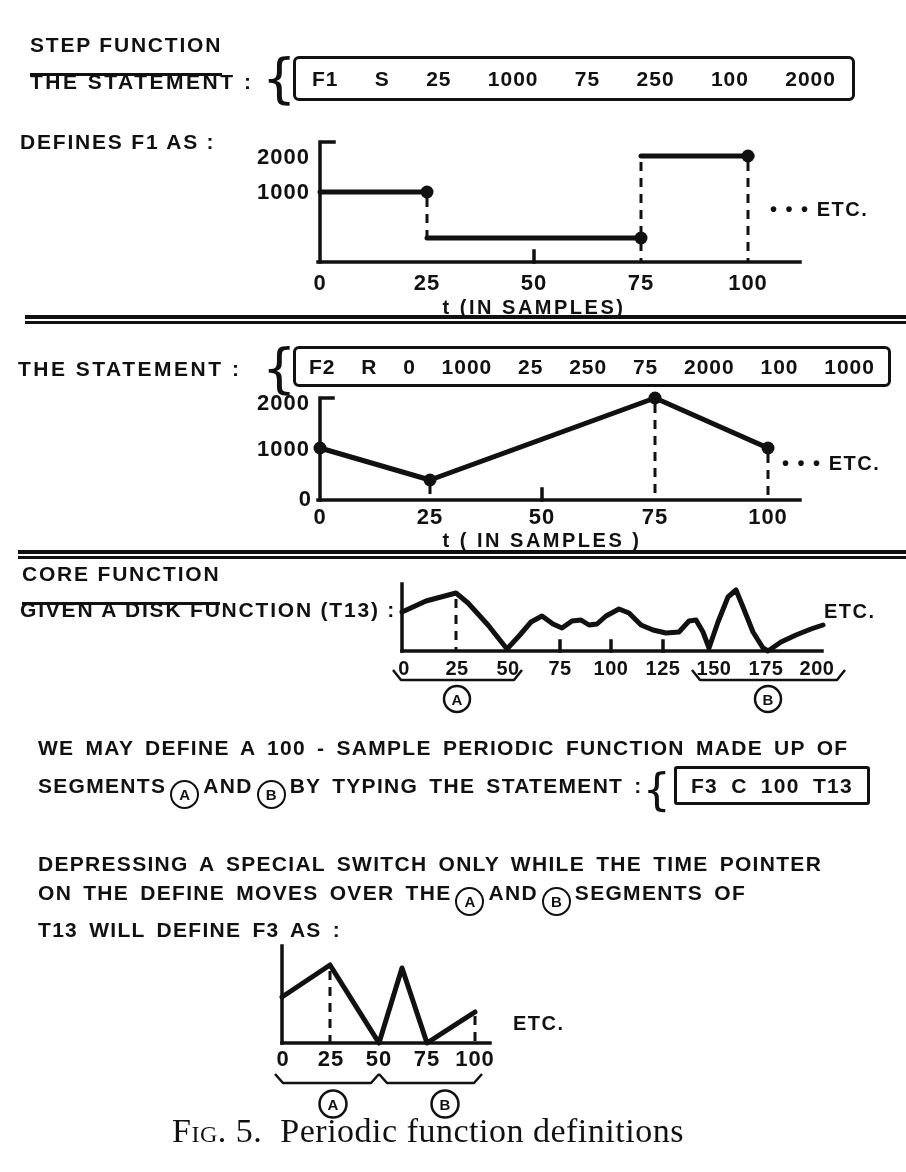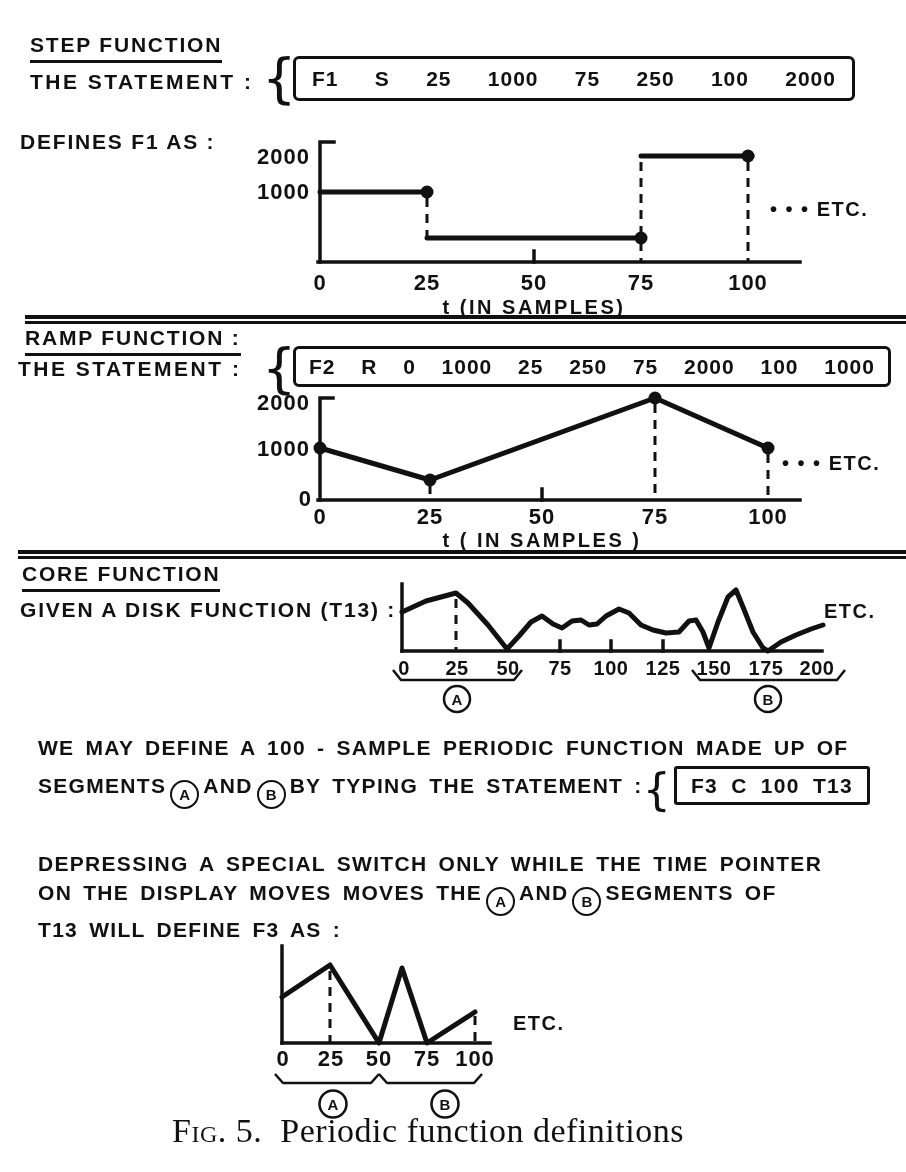--- a/index.html
+++ b/index.html
@@ -1,20 +1,20 @@
 <!DOCTYPE html>
 <html><head>
 <meta charset="utf-8">
 <style>
   html,body{margin:0;padding:0;background:#e8e8e8;}
   .page{position:relative;width:906px;height:1172px;background:#ffffff;
         font-family:"Liberation Sans",sans-serif;color:#111;overflow:hidden;}
   .abs{position:absolute;}
   .hand{font-weight:bold;letter-spacing:1.8px;font-size:21px;white-space:nowrap;}
-  .heading{border-bottom:3px solid #111;padding-bottom:3px;}
+  .heading{border-bottom:3px solid #111;padding-bottom:16px;}
   .stmt-box{border:3px solid #111;border-radius:6px;display:flex;align-items:center;
             justify-content:space-between;font-weight:bold;font-size:21px;
             letter-spacing:1px;padding:0 16px;box-sizing:border-box;}
   .brace{font-family:"DejaVu Sans",sans-serif;font-weight:400;font-size:54px;line-height:46px;}
   .rule-double{border-top:4px solid #111;border-bottom:3px solid #111;height:2px;}
   .para{font-weight:bold;font-size:21px;letter-spacing:1.3px;line-height:29px;
         word-spacing:4px;white-space:nowrap;}
   .circle{display:inline-block;width:25px;height:25px;line-height:25px;text-align:center;
           border:2.5px solid #111;border-radius:50%;font-size:15px;letter-spacing:0;
           vertical-align:-7px;margin:0 4px;word-spacing:0;}
@@ -73,21 +73,20 @@
     <text class="tick" x="427" y="164" text-anchor="middle">25</text>
     <text class="tick" x="534" y="164" text-anchor="middle">50</text>
     <text class="tick" x="641" y="164" text-anchor="middle">75</text>
     <text class="tick" x="748" y="164" text-anchor="middle">100</text>
     <text class="etc" x="770" y="90">• • • ETC.</text>
     <text class="axt" x="534" y="188" text-anchor="middle">t (IN SAMPLES)</text>
   </svg>
 
   <div class="abs rule-double" style="left:25px;top:315px;width:881px;"></div>
 
-  <div class="abs hand heading" style="left:25px;top:326px;">RAMP FUNCTION :</div>
 
   <div class="abs hand" style="left:18px;top:357px;letter-spacing:2.5px;">THE STATEMENT :</div>
   <div class="abs brace" style="left:262px;top:346px;">{</div>
   <div class="abs stmt-box" style="left:293px;top:346px;width:598px;height:41px;padding:0 13px;">
     <span>F2</span>
     <span>R</span>
     <span>0</span>
     <span>1000</span>
     <span>25</span>
     <span>250</span>
@@ -152,21 +151,21 @@
   <div class="abs para" style="left:38px;top:733px;">
     <div>WE MAY DEFINE A 100 - SAMPLE PERIODIC FUNCTION MADE UP OF</div>
     <div style="margin-top:4px;">
       <span>SEGMENTS</span><span class="circle">A</span><span>AND</span><span class="circle">B</span><span>BY TYPING THE STATEMENT :</span><span class="brace" style="font-size:44px;vertical-align:-12px;line-height:30px;">{</span><span class="inline-box">F3 C 100 T13</span>
     </div>
   </div>
 
   <div class="abs para" style="left:38px;top:850px;line-height:28.5px;">
     <div>DEPRESSING A SPECIAL SWITCH ONLY WHILE THE TIME POINTER</div>
     <div>
-      <span>ON THE DISPLAY MOVES MOVES THE</span><span class="circle">A</span><span>AND</span><span class="circle">B</span><span>SEGMENTS OF</span>
+      <span>ON THE DEFINE MOVES OVER THE</span><span class="circle">A</span><span>AND</span><span class="circle">B</span><span>SEGMENTS OF</span>
     </div>
     <div>T13 WILL DEFINE F3 AS :</div>
   </div>
 
   <svg class="chart" style="top:940px;height:185px;" viewBox="0 0 906 185">
     <path class="ax" d="M282,6 V103"></path>
     <path class="ax" d="M282,103 H490"></path>
     <path class="curve" d="M282,57 L330,25 L379,103 L402,28 L427,103 L475,72"></path>
     <path class="dash" d="M330,31 V103 M475,76 V103"></path>
     <text class="tick" x="283" y="126" text-anchor="middle">0</text>

